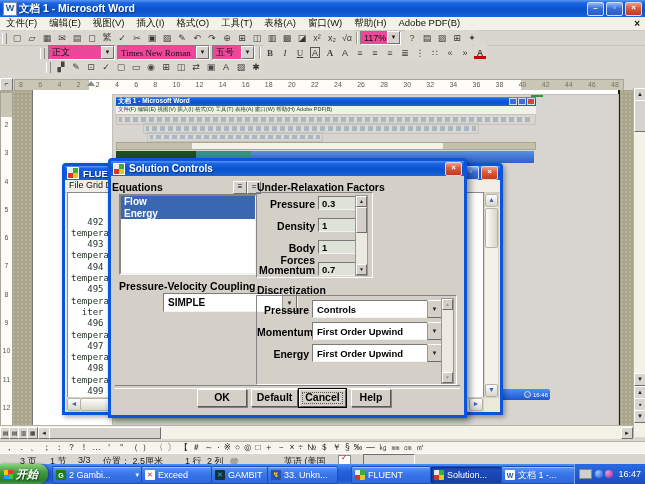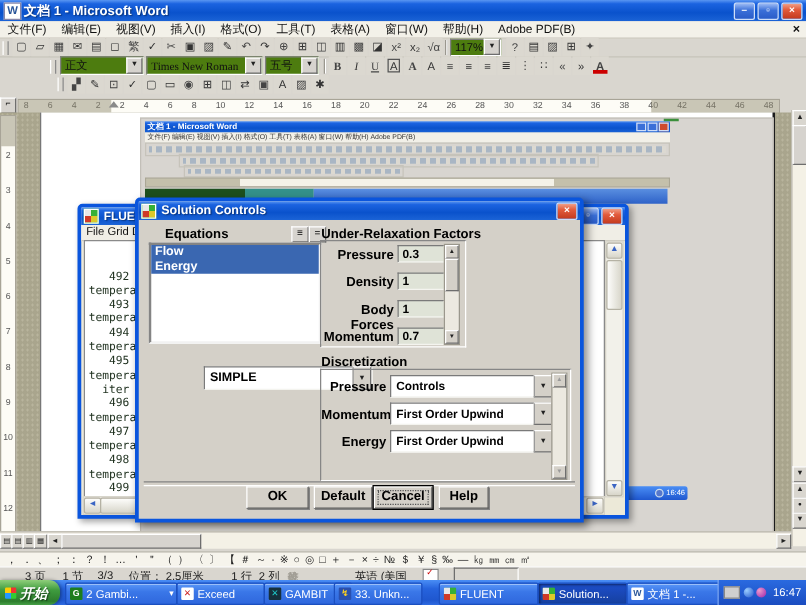--- a/index.html
+++ b/index.html
@@ -17,21 +17,21 @@
   .fl-ico{width:10px;height:10px;border:1px solid #fff;
           background:conic-gradient(#36b036 0 25%,#ddc929 25% 50%,#cf3a28 50% 75%,#e8e8e8 75%);
           background-color:#36b036;}
   
   .raised{border:1px solid;border-color:#fff #6e6e6e #6e6e6e #fff;background:#d6d3ce;}
   .sunkenb{border:1px solid;border-color:#6e6e6e #fff #fff #6e6e6e;}
   .tile{display:inline-flex;align-items:center;justify-content:center;width:13px;height:13px;
         font-size:9px;color:#333;border:1px solid transparent;background:#dbd8d0;}
   .tile:nth-child(odd){color:#444;}
   .handle{width:3px;height:11px;border-left:1px solid #fff;border-right:1px solid #8a8a8a;margin:1px 3px 0 2px;}
-  .combo{display:inline-flex;align-items:center;height:13px;background:#4d7c0f;
+  .combo{display:inline-flex;align-items:center;height:13px;background:#ec4899;
          border:1px solid;border-color:#808080 #fff #fff #808080;font-size:9px;color:#111;
          padding-left:3px;margin-right:2px;position:relative;}
   .combo .arr{margin-left:auto;width:11px;height:11px;background:#d6d3ce;border:1px solid;
          border-color:#fff #6e6e6e #6e6e6e #fff;font-size:6px;line-height:10px;text-align:center;color:#222;}
   .sep{width:1px;height:12px;background:#9a978e;margin:0 2px;border-right:1px solid #fff;}
   
   #menubar{top:17px;left:0;width:645px;height:13px;background:#f3f1e9;border-bottom:1px solid #c9c6bc;
            display:flex;align-items:center;font-size:9.5px;color:#111;}
   #menubar .mi{padding:0 6px;}
   
@@ -357,30 +357,31 @@
     </div>
   </div>
 
   <div class="abs" id="dialog">
     <div class="xptitle dtitle">
       <span class="fl-ico" style="margin-right:4px;"></span>
       <span style="text-shadow:1px 1px 1px rgba(0,0,0,.4);">Solution Controls</span>
       <span class="xpbtn close" style="margin-left:auto;">×</span>
     </div>
 
-    <div class="dlabel" style="left:21px;top:20px;">Equations</div>
+    <div class="dlabel" style="left:1px;top:20px;">Equations</div>
     <div class="abs raised" style="left:122px;top:20px;width:12px;height:11px;font-size:8px;text-align:center;line-height:9px;">≡</div>
     <div class="abs raised" style="left:136px;top:20px;width:12px;height:11px;font-size:8px;text-align:center;line-height:9px;">=</div>
     <div class="flist" style="left:8px;top:33px;width:134px;height:77px;">
       <div>
           <div class="eqitem">Flow</div>
           <div class="eqitem">Energy</div>
         </div>
     </div>
 
+    <div class="dlabel" style="left:8px;top:119px;">Pressure-Velocity Coupling</div>
     <div class="fcombo" style="left:8px;top:132px;width:129px;height:17px;margin-left:44px;">
       <span>SIMPLE</span>
       <span class="arr raised">▼</span>
     </div>
 
     <div class="dlabel" style="left:146px;top:20px;">Under-Relaxation Factors</div>
     <div class="group" style="left:145px;top:31px;width:115px;height:84px;">
       <div class="flabel" style="left:0;top:5px;width:58px;">Pressure</div>
       <div class="ffield" style="left:61px;top:3px;width:33px;height:11px;">0.3</div>
       <div class="flabel" style="left:0;top:27px;width:58px;">Density</div>

